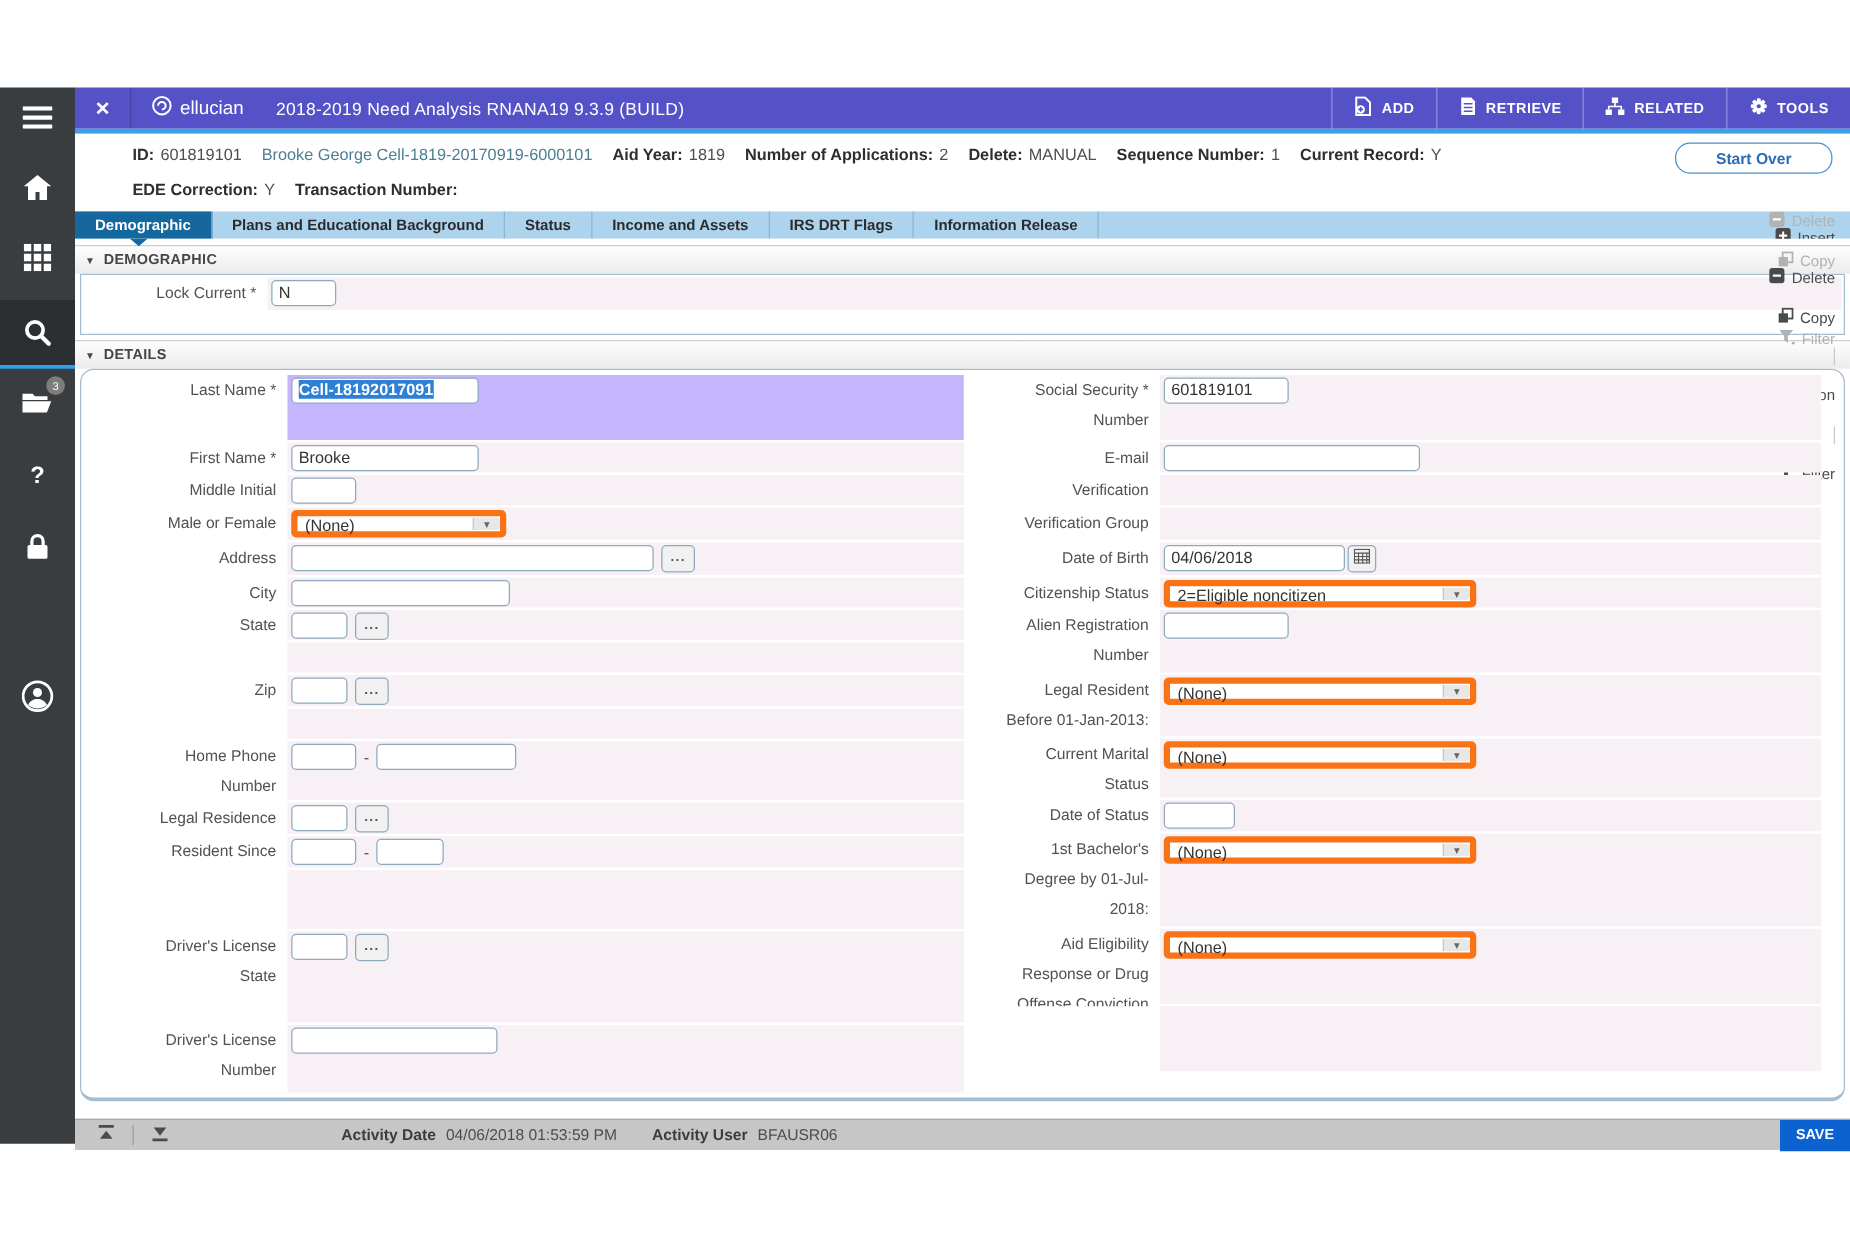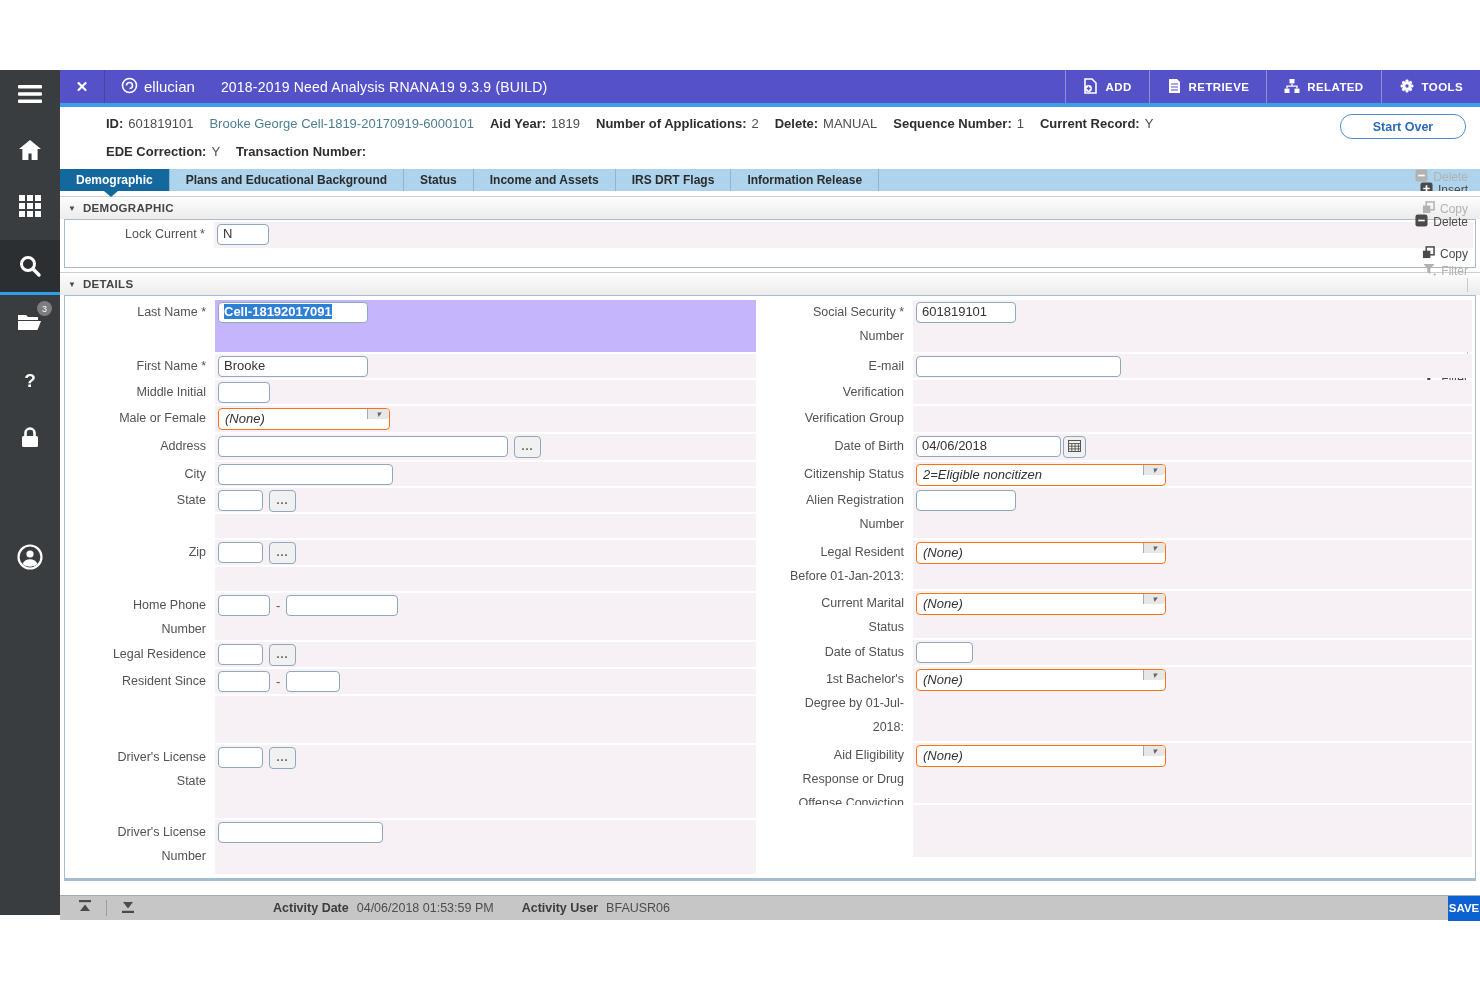--- a/index.html
+++ b/index.html
@@ -46,51 +46,51 @@
   .sec-tri{font-size:8px;color:#4a4a4a;margin-right:7px;}
   .sec-name{font-size:11.5px;font-weight:bold;color:#454545;letter-spacing:.3px;}
   .sectools{margin-left:auto;display:flex;align-items:flex-end;gap:16px;font-size:12px;flex-direction:column;}
   .tool{display:flex;align-items:center;gap:5px;color:#4a4a4a;}
   .tool.disabled{color:#b2b2b2;}
   .tool svg{flex-shrink:0;}
   .tooldiv{width:1px;height:14px;background:#c9c9c9;}
   
   .panel{margin:0 4px;border:1px solid #a6bdd0;background:#fff;}
   #lockpanel{padding:2px;}
-  #detailspanel{padding:4px 3px;border-bottom-width:3px;display:flex;}
+  #detailspanel{padding:4px 18px;border-bottom-width:3px;display:flex;border-radius:11px;}
   .col-l{width:688px;margin-right:8px;}
   .col-r{flex:1;}
   
   .r{display:flex;margin-bottom:2px;}
   .lbl{width:138px;flex-shrink:0;text-align:right;padding-right:9px;font-size:12.5px;color:#525252;line-height:24px;background:#fff;}
   .col-r .lbl{width:140px;}
   .lbl span{display:block;}
   .fld{flex:1;background:#f7f0f5;padding:2px 0 0 3px;display:flex;align-items:flex-start;}
   .fld.focus{background:#c4b5fd;font-weight:bold;}
   .h52{height:52px}.h24{height:24px}.h25{height:25px}.h26{height:26px}.h47{height:47px}
   .h49{height:49px}.h50{height:50px}.h54{height:54px}.h73{height:73px}.h74{height:74px}.h75{height:60px}
   .inp{height:21px;border:1px solid #8ea9bd;border-radius:4px;background:#fff;font-size:13px;color:#333;padding:1px 5px 0;box-sizing:border-box;overflow:hidden;white-space:nowrap;}
   .sel{background:#2e7fd6;color:#fff;}
   .w45{width:45px}.w52{width:52px}.w54{width:54px}.w57{width:57px}.w100{width:100px}.w112{width:112px}
   .w145{width:145px}.w150{width:150px}.w165{width:165px}.w175{width:175px}.w205{width:205px}.w290{width:290px}
-  .dd{height:22px;display:flex;align-items:flex-start;border:1px solid #f97316;border-radius:4px;background:#fff;box-sizing:border-box;font-style:italic;}
+  .dd{height:22px;display:flex;align-items:center;border:5px solid #f97316;border-radius:4px;background:#fff;box-sizing:border-box;}
   .dd-170{width:172px}.dd-250{width:250px}
   .dd .t{flex:1;font-size:13px;color:#333;padding:2px 6px 0;overflow:hidden;white-space:nowrap;}
   .dd .a{width:21px;background:#e7e7e7;border-left:1px solid #9ab0c2;display:flex;align-items:center;justify-content:center;font-size:9px;color:#666;border-radius:0 3px 3px 0;}
   .lk{width:27px;height:22px;margin-left:6px;background:#f1f1f1;border:1px solid #8ea9bd;border-radius:4px;font-size:11px;font-weight:bold;letter-spacing:1px;color:#555;text-align:center;line-height:19px;box-sizing:border-box;}
   .calbtn{width:23px;height:22px;margin-left:2px;background:#f1f1f1;border:1px solid #8ea9bd;border-radius:4px;display:flex;align-items:center;justify-content:center;box-sizing:border-box;}
   .dash{padding:0 6px;line-height:22px;color:#555;font-size:13px;}
   .gap4{height:4px;}
   
   #statusbar{position:absolute;top:825px;left:60px;width:1420px;height:25px;background:#c6c6c6;border-top:1px solid #ababab;display:flex;align-items:center;box-sizing:border-box;font-size:12.5px;}
   .nav-btn{width:30px;height:25px;display:flex;align-items:center;justify-content:center;}
   .nav-div{width:1px;height:16px;background:#9d9d9d;margin:0 6px;}
   .sb-lab{font-weight:bold;color:#3c3c3c;margin-right:8px;}
   .sb-val{color:#4d4d4d;margin-right:28px;}
-  #save-btn{margin-left:auto;height:25px;width:32px;background:#0d62d2;color:#fff;font-size:11.5px;font-weight:bold;display:flex;align-items:center;justify-content:center;}
+  #save-btn{margin-left:auto;height:25px;width:56px;background:#0d62d2;color:#fff;font-size:11.5px;font-weight:bold;display:flex;align-items:center;justify-content:center;}
   .ml10{margin-left:10px;}
   .ml130{margin-left:130px;}
 </style>
 </head>
 <body>
 
 <div id="app">
 
   <div id="sidebar">
     <div class="sb-item">

